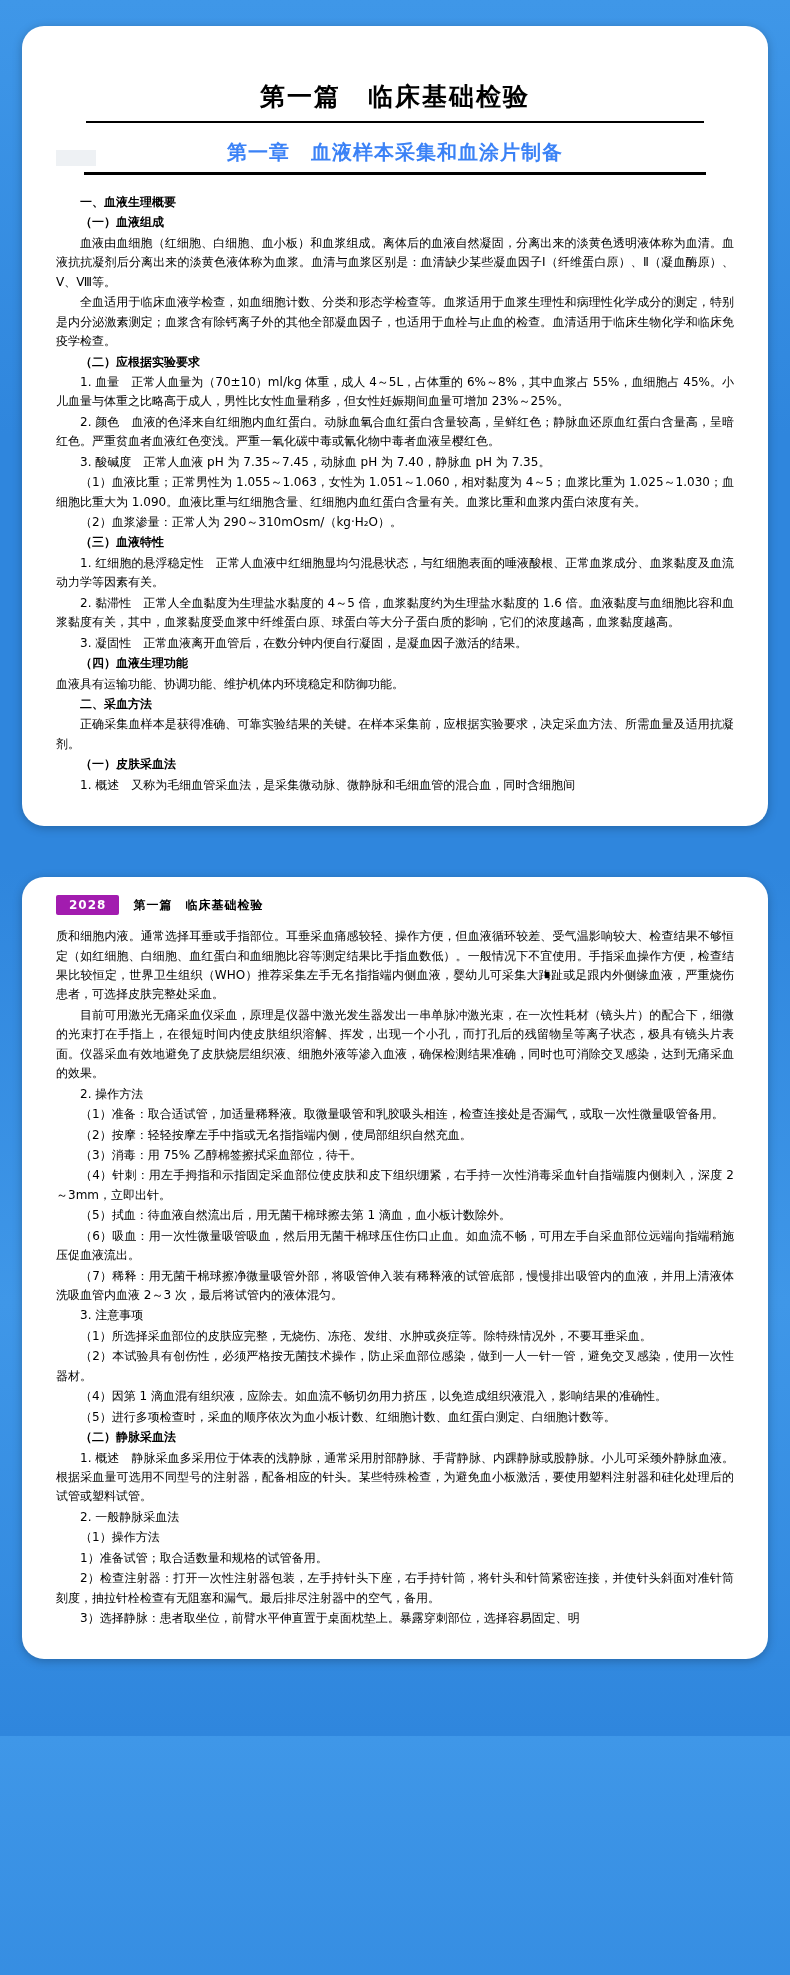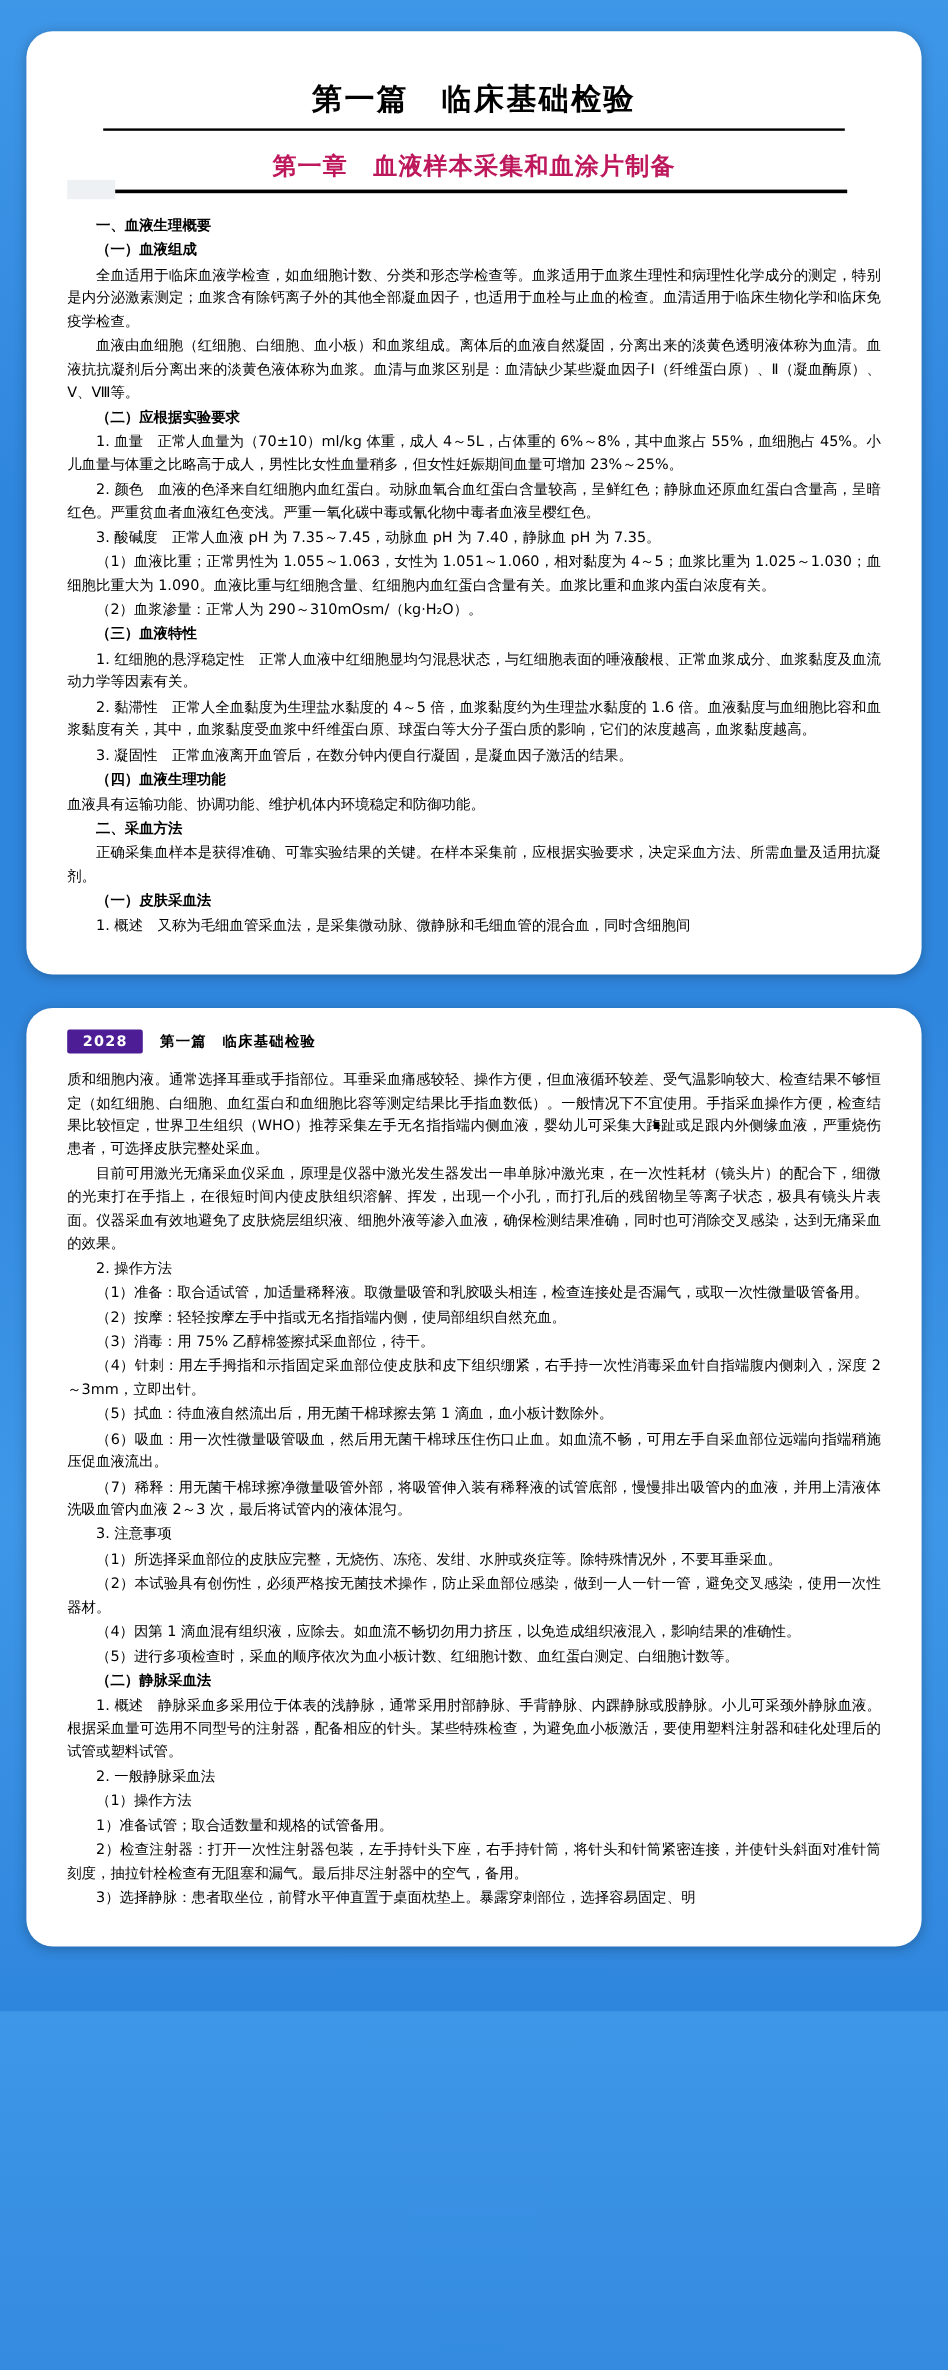--- a/index.html
+++ b/index.html
@@ -9,23 +9,23 @@
     background:linear-gradient(180deg,#3f97e8 0%,#2f86dd 25%,#2f86dd 50%,#3f97e8 75%,#2f86dd 100%);
     font-family:"DejaVu Sans","Liberation Sans",sans-serif;
   }
   .page-wrap{
     padding:26px 22px;
   }
   .page{
     background:#ffffff;
     border-radius:22px;
     box-shadow:0 2px 10px rgba(0,0,0,.25);
-    padding:22px 34px 30px 34px;
+    padding:36px 34px 30px 34px;
     box-sizing:border-box;
-    margin-bottom:28px;
+    margin-bottom:51px;
     position:relative;
     overflow:hidden;
   }
   
   .vol-title{
     text-align:center;
     font-size:25px;
     font-weight:bold;
     letter-spacing:2px;
     margin:18px 0 4px 0;
@@ -35,21 +35,21 @@
     border:0;
     border-top:2px solid #000;
     margin:8px 30px 16px 30px;
   }
   .chap-title{
     text-align:center;
     font-size:20px;
     font-weight:bold;
     letter-spacing:1px;
     margin:6px 0 6px 0;
-    color:#be185d;
+    color:#3b82f6;
     font-family:Liberation Serif, serif;
   }
   .chap-rule{
     border:0;
     border-top:3px solid #000;
     margin:6px 28px 18px 28px;
   }
   .ghost{
     position:absolute;
     left:34px;
@@ -74,21 +74,21 @@
   .page2{
     padding-top:18px;
   }
   .run-head{
     display:flex;
     align-items:center;
     gap:14px;
     margin:0 0 12px 0;
   }
   .folio{
-    background:#4c1d95;
+    background:#a21caf;
     color:#fff;
     font-size:12px;
     font-weight:bold;
     padding:3px 13px;
     border-radius:2px;
     letter-spacing:1px;
   }
   .run-title{
     font-size:12px;
     font-weight:bold;
@@ -106,22 +106,22 @@
 
     <div class="vol-title">第一篇　临床基础检验</div>
     <hr class="vol-rule">
 
     <div class="chap-title">第一章　血液样本采集和血涂片制备</div>
     <hr class="chap-rule">
 
     <div class="body-text">
       <p class="h2">一、血液生理概要</p>
       <p class="h3">（一）血液组成</p>
+      <p class="ind2">血液由血细胞（红细胞、白细胞、血小板）和血浆组成。离体后的血液自然凝固，分离出来的淡黄色透明液体称为血清。血液抗抗凝剂后分离出来的淡黄色液体称为血浆。血清与血浆区别是：血清缺少某些凝血因子Ⅰ（纤维蛋白原）、Ⅱ（凝血酶原）、Ⅴ、Ⅷ等。</p>
       <p class="ind2">全血适用于临床血液学检查，如血细胞计数、分类和形态学检查等。血浆适用于血浆生理性和病理性化学成分的测定，特别是内分泌激素测定；血浆含有除钙离子外的其他全部凝血因子，也适用于血栓与止血的检查。血清适用于临床生物化学和临床免疫学检查。</p>
-      <p class="ind2">血液由血细胞（红细胞、白细胞、血小板）和血浆组成。离体后的血液自然凝固，分离出来的淡黄色透明液体称为血清。血液抗抗凝剂后分离出来的淡黄色液体称为血浆。血清与血浆区别是：血清缺少某些凝血因子Ⅰ（纤维蛋白原）、Ⅱ（凝血酶原）、Ⅴ、Ⅷ等。</p>
       <p class="h3">（二）应根据实验要求</p>
       <p class="ind2">1. 血量　正常人血量为（70±10）ml/kg 体重，成人 4～5L，占体重的 6%～8%，其中血浆占 55%，血细胞占 45%。小儿血量与体重之比略高于成人，男性比女性血量稍多，但女性妊娠期间血量可增加 23%～25%。</p>
       <p class="ind2">2. 颜色　血液的色泽来自红细胞内血红蛋白。动脉血氧合血红蛋白含量较高，呈鲜红色；静脉血还原血红蛋白含量高，呈暗红色。严重贫血者血液红色变浅。严重一氧化碳中毒或氰化物中毒者血液呈樱红色。</p>
       <p class="ind2">3. 酸碱度　正常人血液 pH 为 7.35～7.45，动脉血 pH 为 7.40，静脉血 pH 为 7.35。</p>
       <p class="ind2">（1）血液比重；正常男性为 1.055～1.063，女性为 1.051～1.060，相对黏度为 4～5；血浆比重为 1.025～1.030；血细胞比重大为 1.090。血液比重与红细胞含量、红细胞内血红蛋白含量有关。血浆比重和血浆内蛋白浓度有关。</p>
       <p class="ind2">（2）血浆渗量：正常人为 290～310mOsm/（kg·H₂O）。</p>
       <p class="h3">（三）血液特性</p>
       <p class="ind2">1. 红细胞的悬浮稳定性　正常人血液中红细胞显均匀混悬状态，与红细胞表面的唾液酸根、正常血浆成分、血浆黏度及血流动力学等因素有关。</p>
       <p class="ind2">2. 黏滞性　正常人全血黏度为生理盐水黏度的 4～5 倍，血浆黏度约为生理盐水黏度的 1.6 倍。血液黏度与血细胞比容和血浆黏度有关，其中，血浆黏度受血浆中纤维蛋白原、球蛋白等大分子蛋白质的影响，它们的浓度越高，血浆黏度越高。</p>
       <p class="ind2">3. 凝固性　正常血液离开血管后，在数分钟内便自行凝固，是凝血因子激活的结果。</p>

